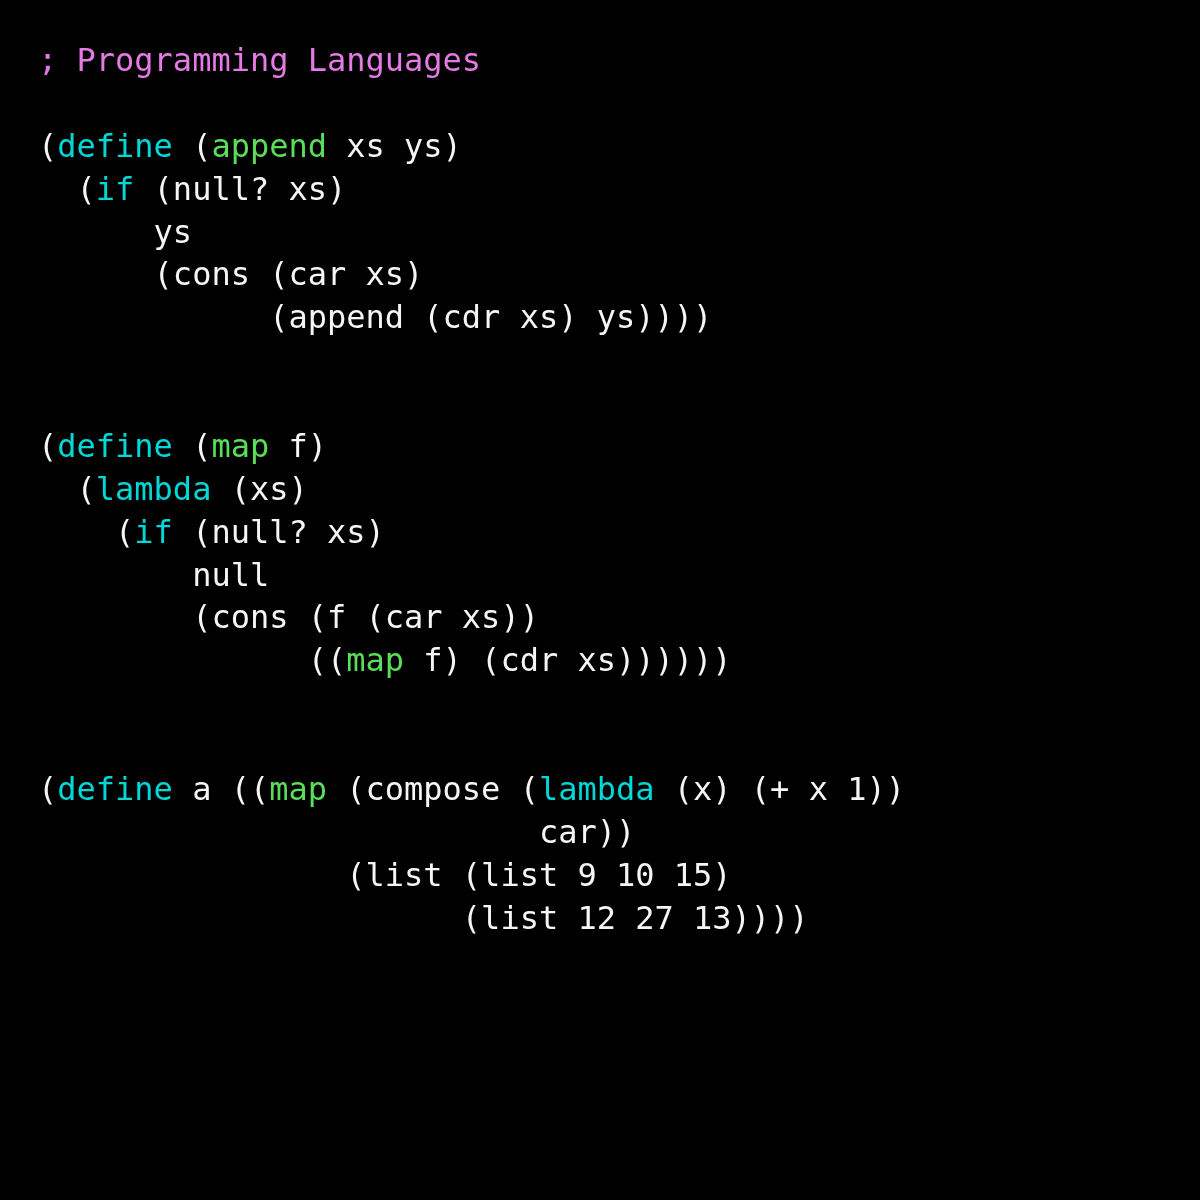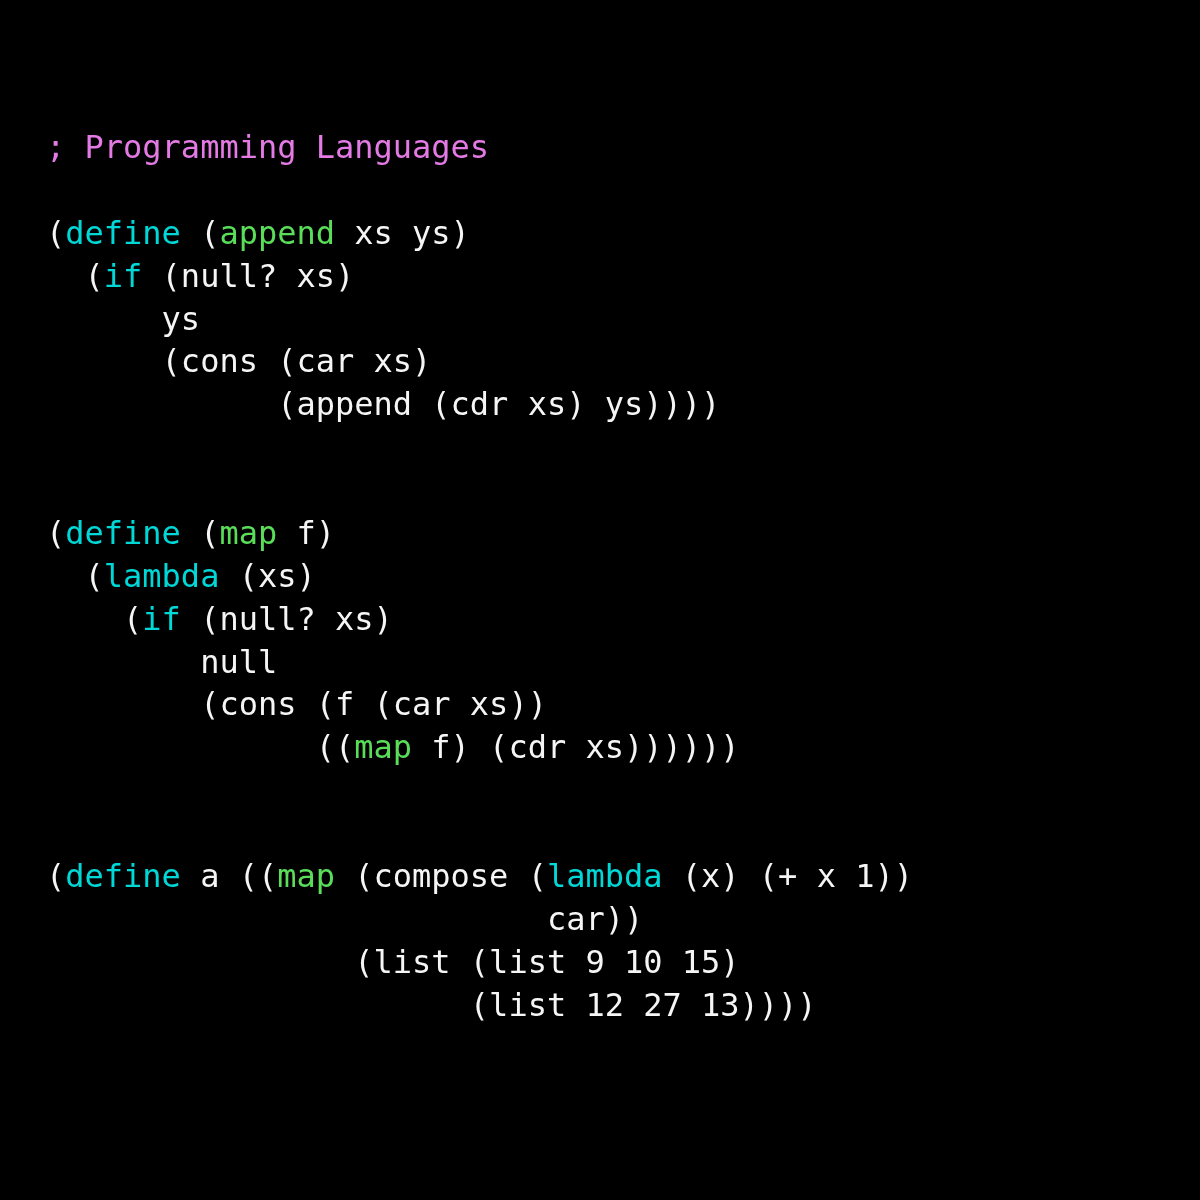--- a/index.html
+++ b/index.html
@@ -8,22 +8,22 @@
       padding: 0;
       width: 1200px;
       height: 1200px;
       font-family: "Lucida Console", "Consolas", "Courier New", monospace;
       font-size: 32px;
       line-height: 1.34;
       font-weight: normal;
       letter-spacing: 0;
     }
     pre {
-      margin: 8px;
-      padding: 118px 0 0 38px;
+      margin: 0;
+      padding: 39px 0 0 38px;
       white-space: pre;
     }
     .comment { color: #e47ae4; }
     .kw { color: #00d7d7; }  
     .fn { color: #5ade5a; }  
     .p { color: #f5f5f5; }   
     .id, .num { color: #f5f5f5; }
   </style>
 </head>
 <body>

